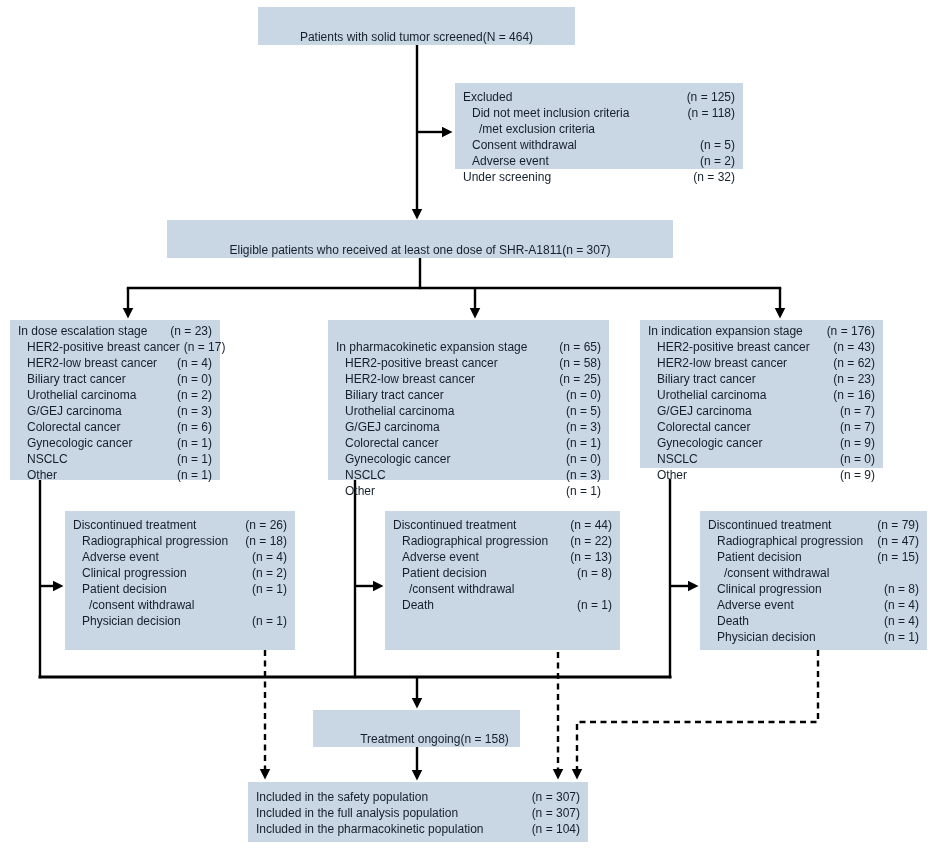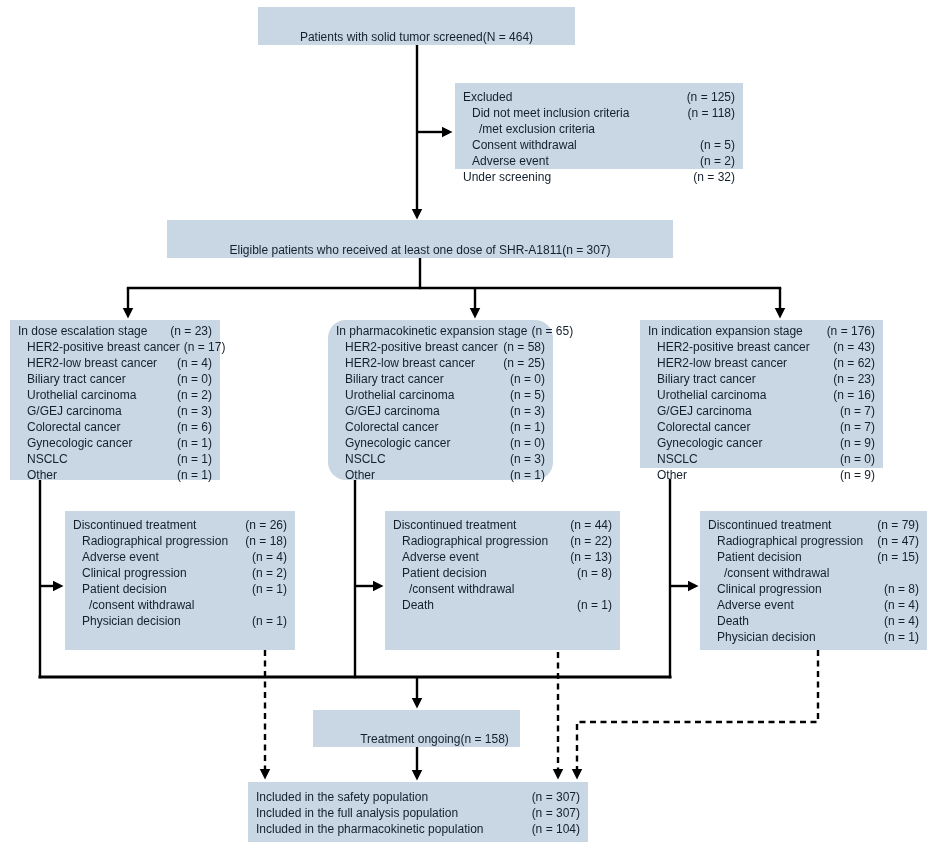--- a/index.html
+++ b/index.html
@@ -48,21 +48,21 @@
   .row .lbl { text-align: left; }
   .row .val { text-align: left; margin-left: 4px; }
   .lbl.ind1 { padding-left: 9px; }
   .lbl.ind2 { padding-left: 16px; }
 
   
   #box-screened   { left: 258px; top: 7px;   width: 317px; height: 38px; }
   #box-excluded   { left: 455px; top: 83px;  width: 288px; height: 86px; padding-top: 6px; }
   #box-eligible   { left: 167px; top: 220px; width: 506px; height: 38px; }
   #box-stage-0    { left: 10px;  top: 320px; width: 210px; height: 160px; padding-top: 3px; }
-  #box-stage-1    { left: 328px; top: 320px; width: 225px; height: 160px; padding-top: 3px; border-radius: 18px; }
+  #box-stage-1    { left: 328px; top: 320px; width: 281px; height: 160px; padding-top: 19px; }
   #box-stage-2    { left: 640px; top: 320px; width: 243px; height: 148px; padding-top: 3px; }
   #box-disc-0     { left: 65px;  top: 511px; width: 230px; height: 139px; padding-top: 6px; }
   #box-disc-1     { left: 385px; top: 511px; width: 235px; height: 139px; padding-top: 6px; }
   #box-disc-2     { left: 700px; top: 511px; width: 227px; height: 139px; padding-top: 6px; }
   #box-ongoing    { left: 313px; top: 710px; width: 207px; height: 37px; padding-left: 36px; }
   #box-population { left: 248px; top: 782px; width: 340px; height: 60px; padding-top: 7px; }
 </style>
 </head>
 <body style="background: rgb(255, 255, 255);">
 

